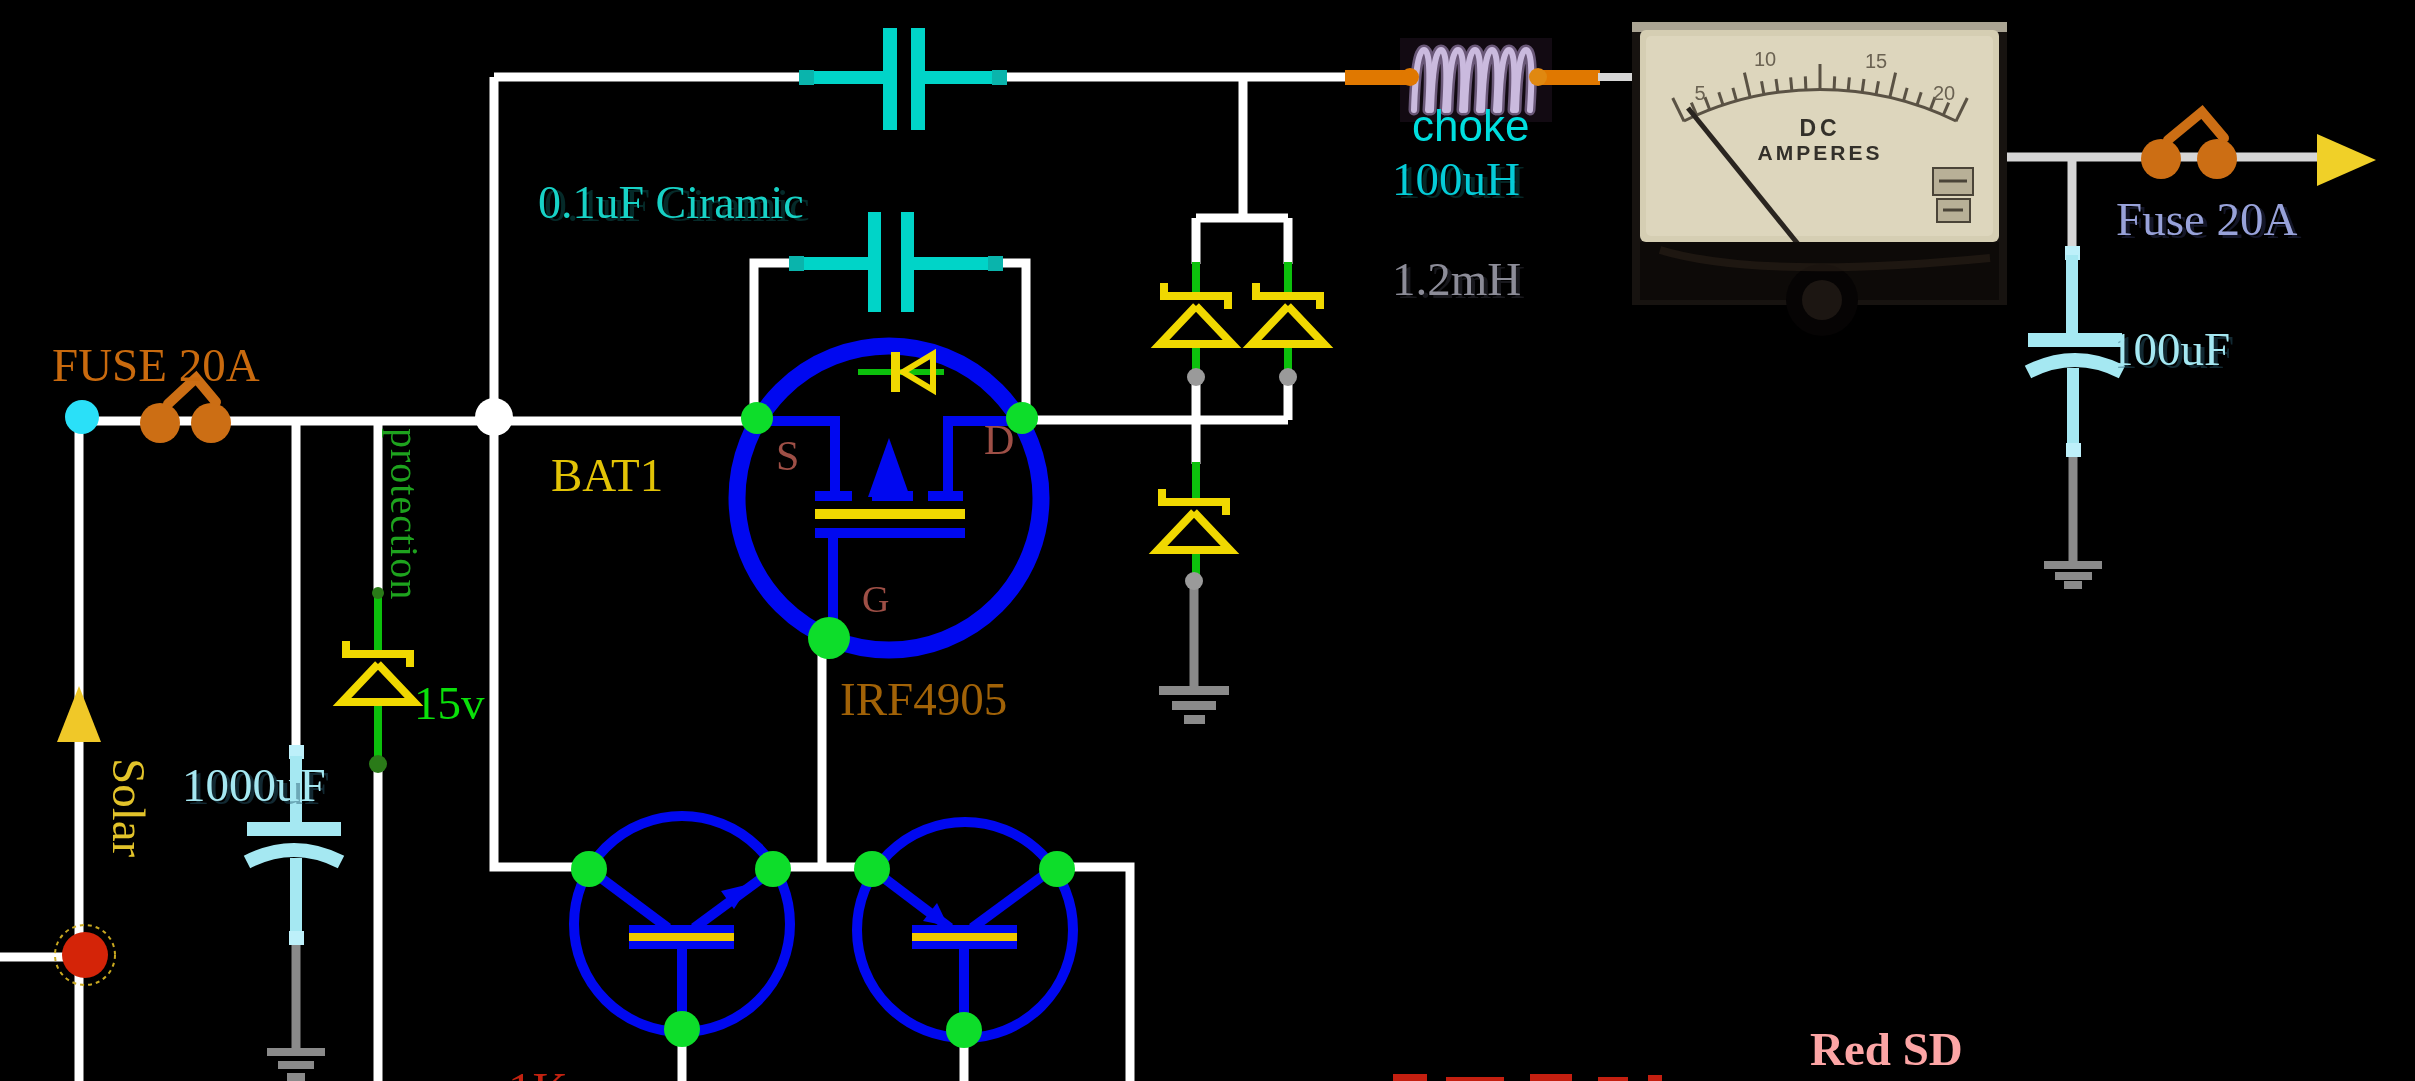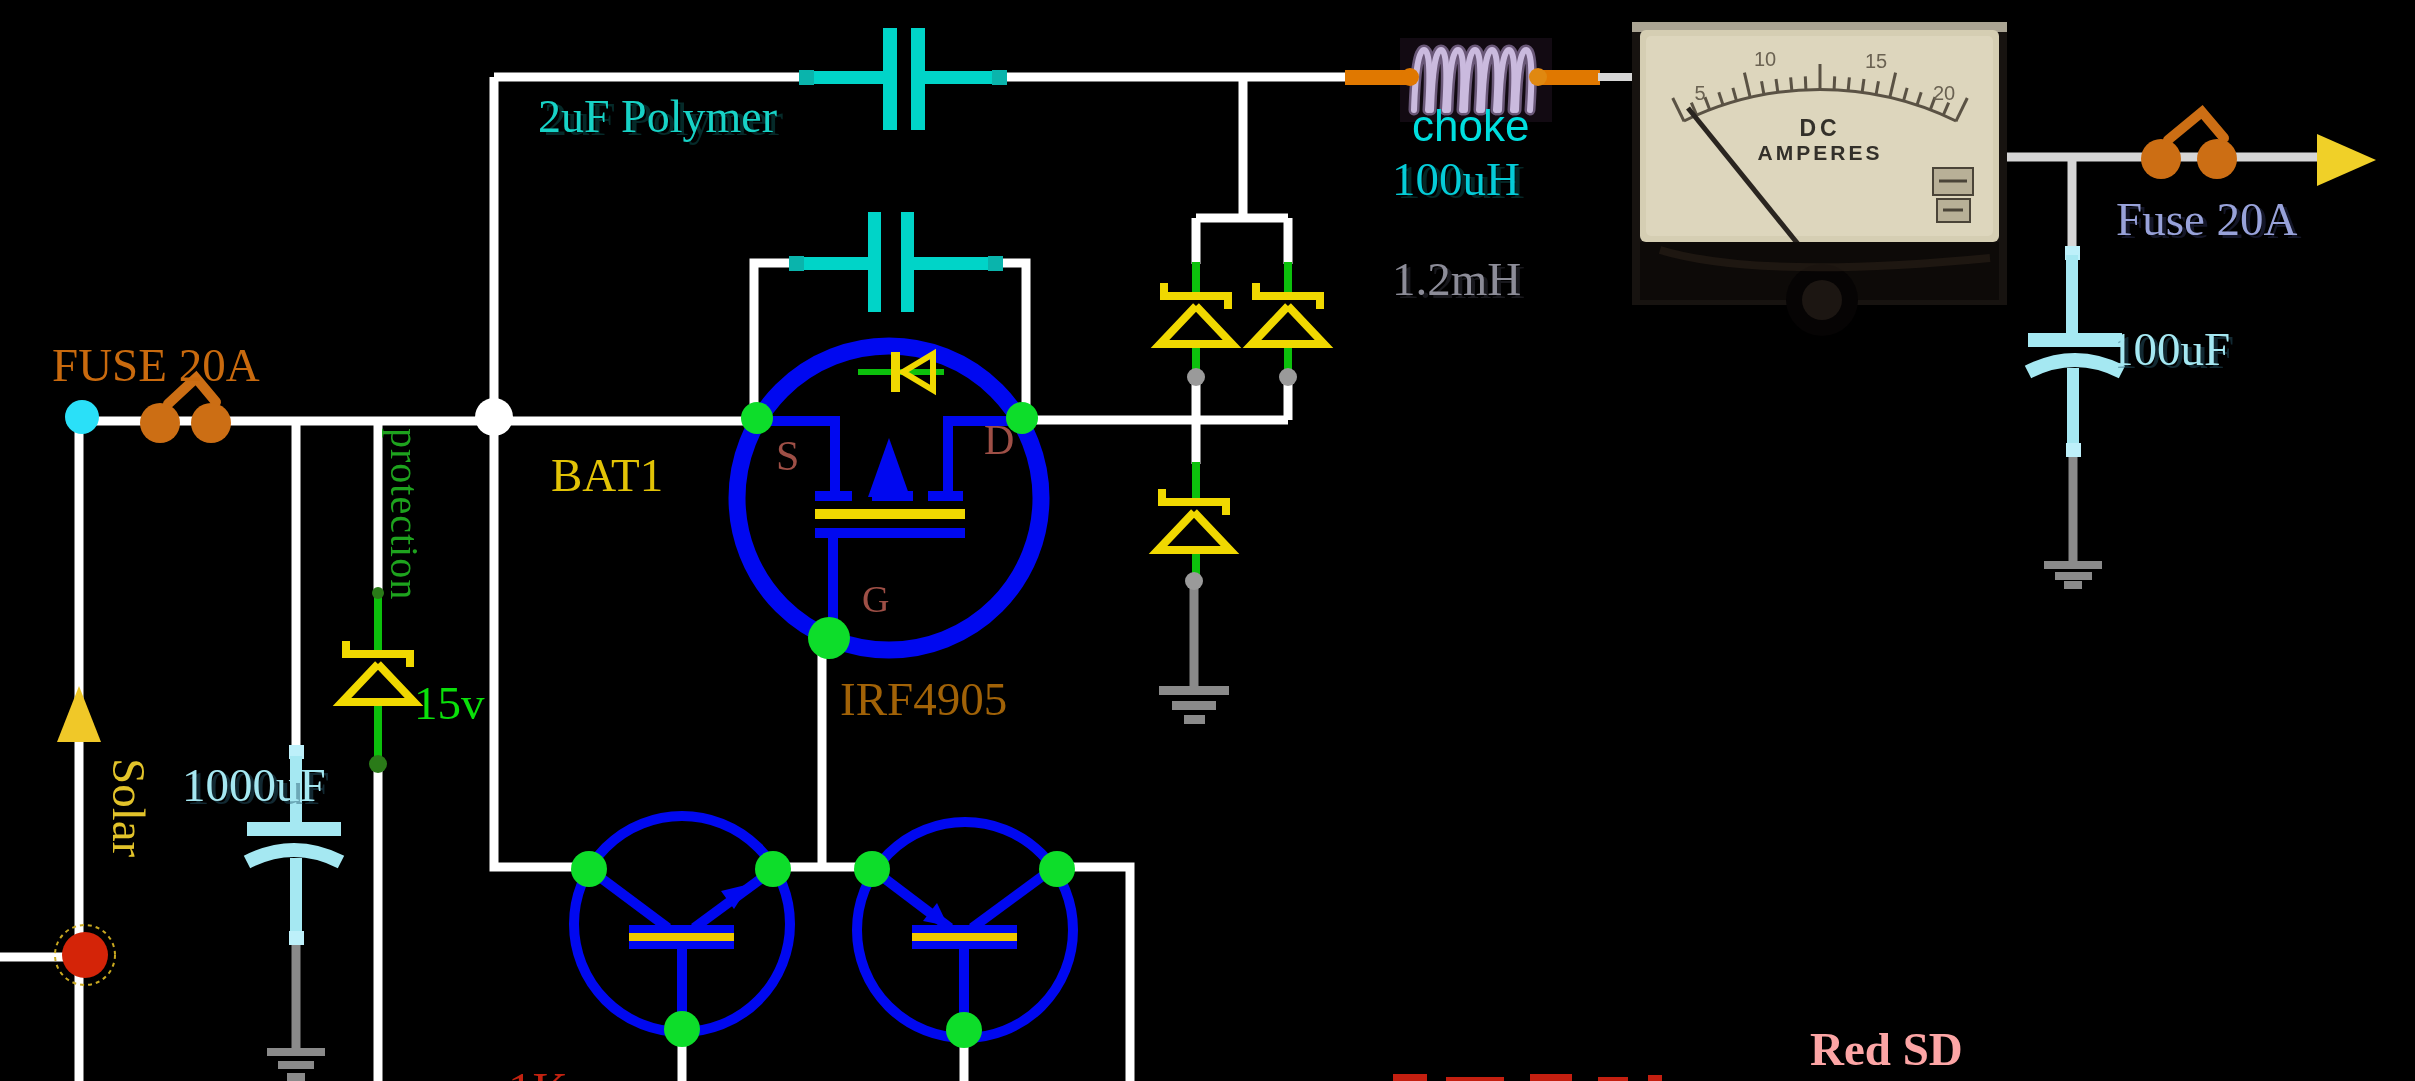--- a/index.html
+++ b/index.html
@@ -329,21 +329,21 @@
 
   <g fill="#c41f10">
     <rect x="1393" y="1074" width="34" height="7"></rect>
     <rect x="1446" y="1077" width="58" height="4"></rect>
     <rect x="1530" y="1074" width="42" height="7"></rect>
     <rect x="1598" y="1077" width="30" height="4"></rect>
     <rect x="1648" y="1075" width="14" height="6"></rect>
   </g>
 </svg>
 
-<div class="lbl serif l-polymer" style="left:538px; top:94px;">2uF Polymer</div>
+<div class="lbl serif l-ceramic" style="left:538px; top:180px;">0.1uF Ciramic</div>
 <div class="lbl serif l-fusein" style="left:52px; top:342px;">FUSE 20A</div>
 <div class="lbl serif l-bat" style="left:518px; top:452px;margin-left:33px;">BAT1</div>
 <div class="lbl serif l-prot rot90" style="left:424px; top:428px;">protection</div>
 <div class="lbl serif l-15v" style="left:414px; top:660px;margin-top:20px;">15v</div>
 <div class="lbl serif l-bulk" style="left:182px; top:762px;">1000uF</div>
 <div class="lbl serif l-solar rot90" style="left:152px; top:758px;">Solar</div>
 <div class="lbl serif l-irf" style="left:840px; top:676px;">IRF4905</div>
 <div class="lbl sans l-choke" style="left:1412px; top:104px;">choke</div>
 <div class="lbl serif l-100uh" style="left:1392px; top:156px;">100uH</div>
 <div class="lbl serif l-12mh" style="left:1392px; top:224px;">1.2mH</div>

